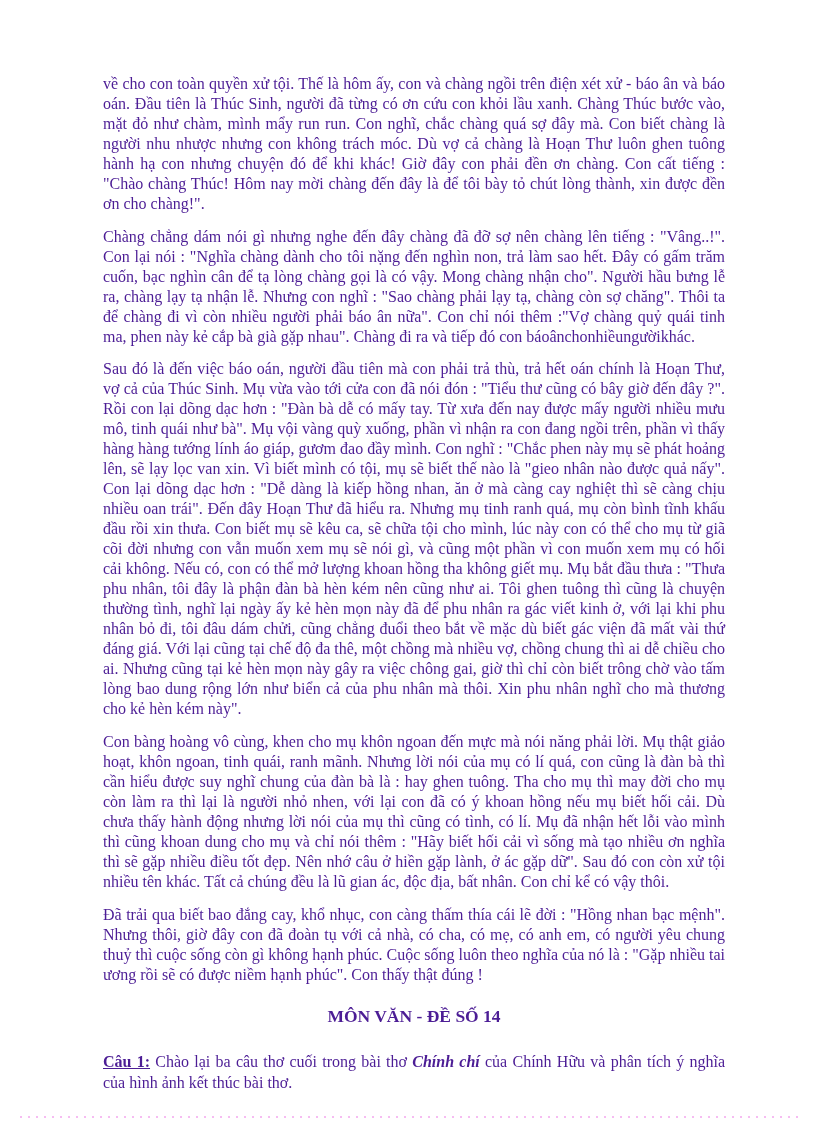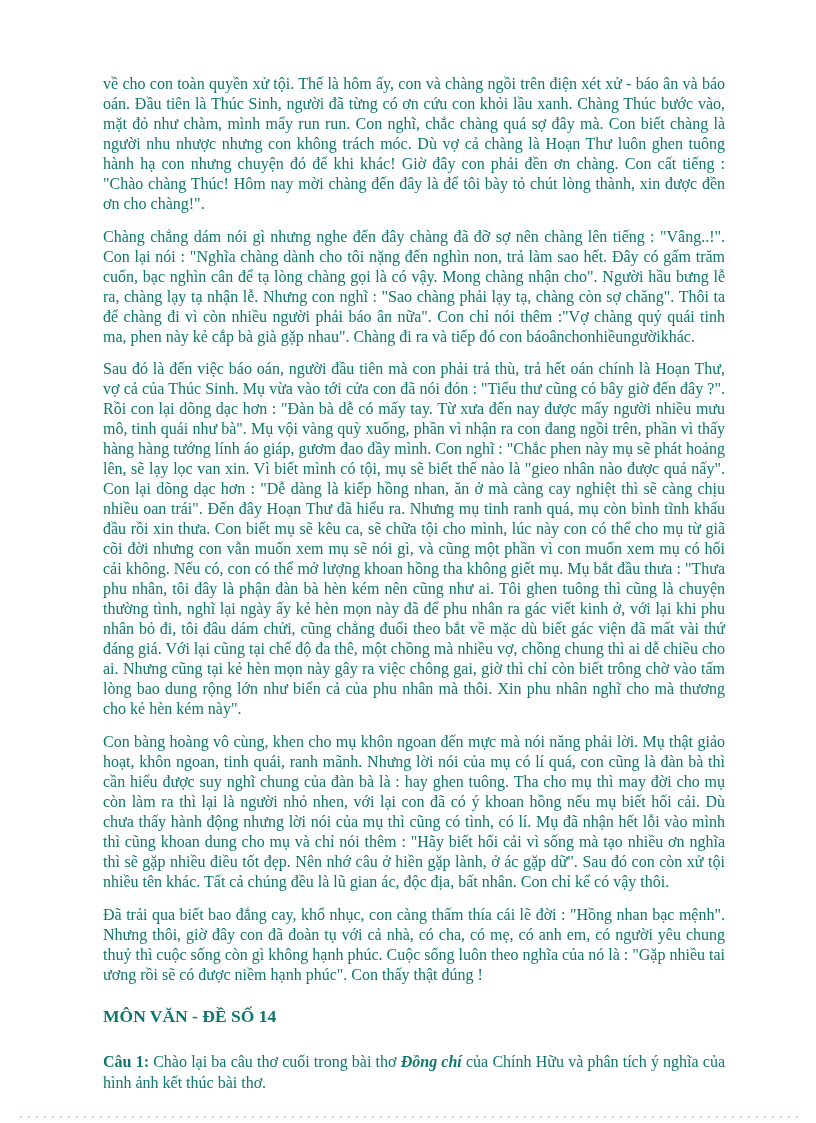--- a/index.html
+++ b/index.html
@@ -7,21 +7,21 @@
     padding: 0;
     background: #ffffff;
   }
   .page {
     position: relative;
     width: 816px;
     height: 1123px;
     background: #ffffff;
     overflow: hidden;
     font-family: "Liberation Serif", "DejaVu Serif", serif;
-    color: #0f766e;
+    color: #4c1d95;
   }
   .content {
     position: absolute;
     top: 74px;
     left: 103px;
     width: 622px;
   }
   .body-par {
     margin: 0 0 13px 0;
     font-size: 16px;
@@ -29,30 +29,31 @@
     text-align: justify;
   }
   .body-par.no-gap {
     margin-bottom: 12px;
   }
   .section-heading {
     margin: 20px 0 0 0;
     font-size: 17.5px;
     line-height: 22px;
     font-weight: bold;
-    text-align: left;
+    text-align: center;
   }
   .question {
     margin: 24px 0 0 0;
     font-size: 16px;
     line-height: 21px;
     text-align: justify;
   }
   .q-label {
     font-weight: bold;
+    text-decoration: underline;
   }
   .work-title {
     font-weight: bold;
     font-style: italic;
   }
   .footer-divider {
     position: absolute;
     left: 20px;
     right: 18px;
     top: 1116px;
@@ -67,18 +68,18 @@
   <div class="content">
     <p class="body-par">về cho con toàn quyền xử tội. Thế là hôm ấy, con và chàng ngồi trên điện xét xử - báo ân và báo oán. Đầu tiên là Thúc Sinh, người đã từng có ơn cứu con khỏi lầu xanh. Chàng Thúc bước vào, mặt đỏ như chàm, mình mẩy run run. Con nghĩ, chắc chàng quá sợ đây mà. Con biết chàng là người nhu nhược nhưng con không trách móc. Dù vợ cả chàng là Hoạn Thư luôn ghen tuông hành hạ con nhưng chuyện đó để khi khác! Giờ đây con phải đền ơn chàng. Con cất tiếng : "Chào chàng Thúc! Hôm nay mời chàng đến đây là để tôi bày tỏ chút lòng thành, xin được đền ơn cho chàng!".</p>
     <p class="body-par no-gap">Chàng chẳng dám nói gì nhưng nghe đến đây chàng đã đỡ sợ nên chàng lên tiếng : "Vâng..!". Con lại nói : "Nghĩa chàng dành cho tôi nặng đến nghìn non, trả làm sao hết. Đây có gấm trăm cuốn, bạc nghìn cân để tạ lòng chàng gọi là có vậy. Mong chàng nhận cho". Người hầu bưng lễ ra, chàng lạy tạ nhận lễ. Nhưng con nghĩ : "Sao chàng phải lạy tạ, chàng còn sợ chăng". Thôi ta để chàng đi vì còn nhiều người phải báo ân nữa". Con chỉ nói thêm :"Vợ chàng quỷ quái tinh ma, phen này kẻ cắp bà già gặp nhau". Chàng đi ra và tiếp đó con báoânchonhiềungườikhác.</p>
     <p class="body-par">Sau đó là đến việc báo oán, người đầu tiên mà con phải trả thù, trả hết oán chính là Hoạn Thư, vợ cả của Thúc Sinh. Mụ vừa vào tới cửa con đã nói đón : "Tiểu thư cũng có bây giờ đến đây ?". Rồi con lại dõng dạc hơn : "Đàn bà dễ có mấy tay. Từ xưa đến nay được mấy người nhiều mưu mô, tinh quái như bà". Mụ vội vàng quỳ xuống, phần vì nhận ra con đang ngồi trên, phần vì thấy hàng hàng tướng lính áo giáp, gươm đao đầy mình. Con nghĩ : "Chắc phen này mụ sẽ phát hoảng lên, sẽ lạy lọc van xin. Vì biết mình có tội, mụ sẽ biết thế nào là "gieo nhân nào được quả nấy". Con lại dõng dạc hơn : "Dễ dàng là kiếp hồng nhan, ăn ở mà càng cay nghiệt thì sẽ càng chịu nhiều oan trái". Đến đây Hoạn Thư đã hiểu ra. Nhưng mụ tinh ranh quá, mụ còn bình tĩnh khấu đầu rồi xin thưa. Con biết mụ sẽ kêu ca, sẽ chữa tội cho mình, lúc này con có thể cho mụ từ giã cõi đời nhưng con vẫn muốn xem mụ sẽ nói gì, và cũng một phần vì con muốn xem mụ có hối cải không. Nếu có, con có thể mở lượng khoan hồng tha không giết mụ. Mụ bắt đầu thưa : "Thưa phu nhân, tôi đây là phận đàn bà hèn kém nên cũng như ai. Tôi ghen tuông thì cũng là chuyện thường tình, nghĩ lại ngày ấy kẻ hèn mọn này đã để phu nhân ra gác viết kinh ở, với lại khi phu nhân bỏ đi, tôi đâu dám chửi, cũng chẳng đuổi theo bắt về mặc dù biết gác viện đã mất vài thứ đáng giá. Với lại cũng tại chế độ đa thê, một chồng mà nhiều vợ, chồng chung thì ai dễ chiều cho ai. Nhưng cũng tại kẻ hèn mọn này gây ra việc chông gai, giờ thì chỉ còn biết trông chờ vào tấm lòng bao dung rộng lớn như biển cả của phu nhân mà thôi. Xin phu nhân nghĩ cho mà thương cho kẻ hèn kém này".</p>
     <p class="body-par">Con bàng hoàng vô cùng, khen cho mụ khôn ngoan đến mực mà nói năng phải lời. Mụ thật giảo hoạt, khôn ngoan, tinh quái, ranh mãnh. Nhưng lời nói của mụ có lí quá, con cũng là đàn bà thì cần hiểu được suy nghĩ chung của đàn bà là : hay ghen tuông. Tha cho mụ thì may đời cho mụ còn làm ra thì lại là người nhỏ nhen, với lại con đã có ý khoan hồng nếu mụ biết hối cải. Dù chưa thấy hành động nhưng lời nói của mụ thì cũng có tình, có lí. Mụ đã nhận hết lỗi vào mình thì cũng khoan dung cho mụ và chỉ nói thêm : "Hãy biết hối cải vì sống mà tạo nhiều ơn nghĩa thì sẽ gặp nhiều điều tốt đẹp. Nên nhớ câu ở hiền gặp lành, ở ác gặp dữ". Sau đó con còn xử tội nhiều tên khác. Tất cả chúng đều là lũ gian ác, độc địa, bất nhân. Con chỉ kể có vậy thôi.</p>
     <p class="body-par">Đã trải qua biết bao đắng cay, khổ nhục, con càng thấm thía cái lẽ đời : "Hồng nhan bạc mệnh". Nhưng thôi, giờ đây con đã đoàn tụ với cả nhà, có cha, có mẹ, có anh em, có người yêu chung thuỷ thì cuộc sống còn gì không hạnh phúc. Cuộc sống luôn theo nghĩa của nó là : "Gặp nhiều tai ương rồi sẽ có được niềm hạnh phúc". Con thấy thật đúng !</p>
     <h2 class="section-heading">MÔN VĂN - ĐỀ SỐ 14</h2>
     <p class="question">
       <span class="q-label">Câu 1:</span>
       <span>Chào lại ba câu thơ cuối trong bài thơ</span>
-      <span class="work-title">Đồng chí</span>
+      <span class="work-title">Chính chí</span>
       <span>của Chính Hữu và phân tích ý nghĩa của hình ảnh kết thúc bài thơ.</span>
     </p>
   </div>
   <div class="footer-divider"></div>
 </div>
 
 </body></html>

